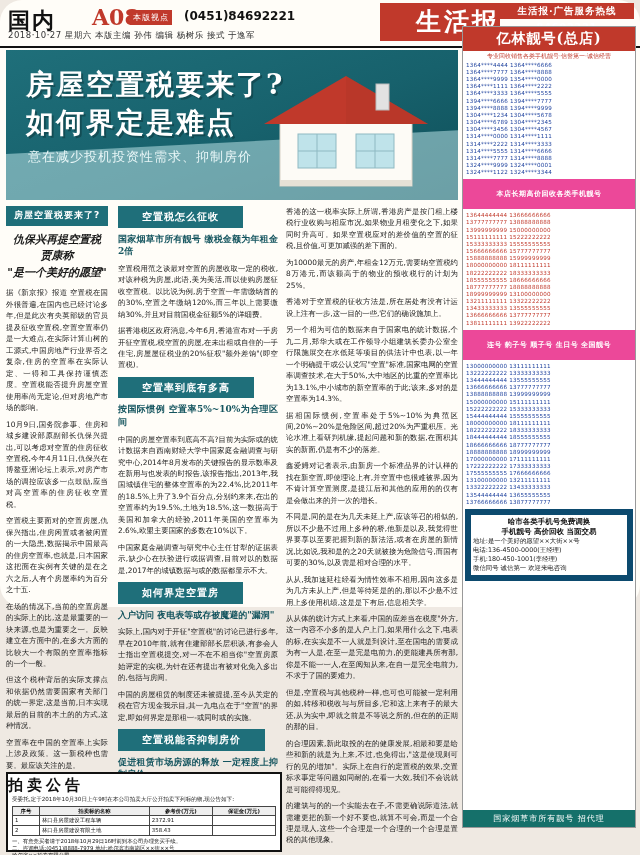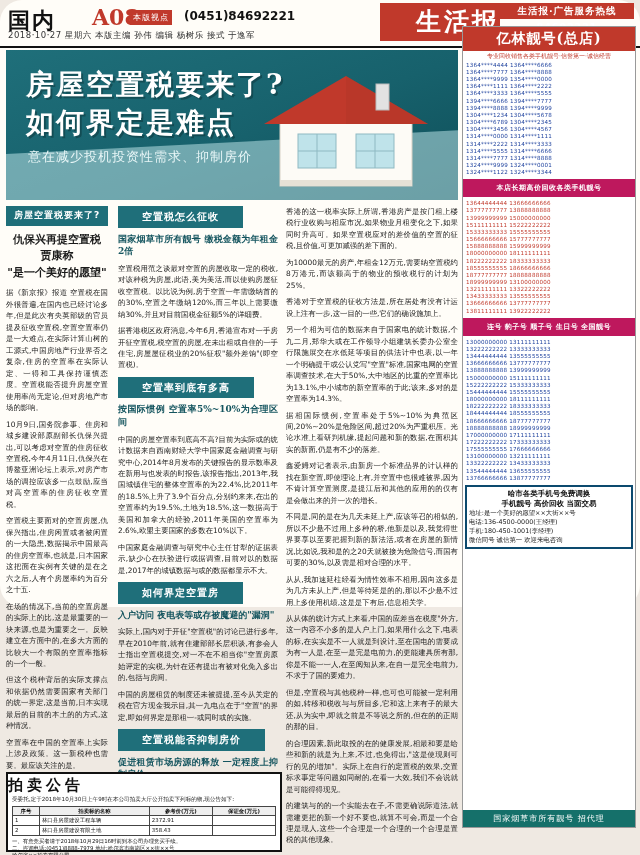--- a/index.html
+++ b/index.html
@@ -72,23 +72,23 @@
 
   
   .rail{position:absolute;left:462px;top:26px;width:172px;height:800px;background:#fff;border:1px solid #999;overflow:hidden;}
   .rail-head{background:#c0392b;color:#fff;text-align:center;font-size:14px;font-weight:bold;
              padding:3px 0;letter-spacing:1px;font-family:"DejaVu Serif","Liberation Serif",serif;}
   .rail-sub{font-size:6px;text-align:center;color:#c0392b;line-height:1.3;padding:1px 2px;}
   .rail-block{padding:1px 3px;}
   .num-line{font-size:5.6px;line-height:1.28;letter-spacing:.2px;white-space:nowrap;overflow:hidden;}
   .blue{color:#1b3f9c;}
   .red{color:#c0392b;}
-  .rail-bar{background:#be185d;color:#fff;font-size:7px;font-weight:bold;text-align:center;
-            padding:4px 0;margin:2px 0;letter-spacing:.5px;}
-  .rail-ad{border:2px solid #0c4a6e;margin:2px;padding:2px;}
+  .rail-bar{background:#ec4899;color:#fff;font-size:7px;font-weight:bold;text-align:center;
+            padding:10px 0;margin:2px 0;letter-spacing:.5px;}
+  .rail-ad{border:6px solid #0c4a6e;margin:2px;padding:2px;}
   .rail-ad-t{font-size:7.5px;font-weight:bold;text-align:center;color:#111;line-height:1.35;}
   .rail-ad-l{font-size:6.4px;line-height:1.4;color:#222;}
   .rail-foot{position:absolute;left:0;bottom:0;width:172px;background:#15706a;color:#fff;
              font-size:8px;text-align:center;padding:3px 0;letter-spacing:1px;}
 </style>
 </head>
 <body>
 
 <div class="page">
 
@@ -116,21 +116,21 @@
       <line x1="48" y1="83" x2="86" y2="83" stroke="#8fb9c2"></line>
       <rect x="106" y="66" width="38" height="34" fill="#bfe3ea" stroke="#8fb9c2"></rect>
       <line x1="125" y1="66" x2="125" y2="100" stroke="#8fb9c2"></line>
       <line x1="106" y1="83" x2="144" y2="83" stroke="#8fb9c2"></line>
       <rect x="30" y="112" width="132" height="6" fill="#e6e1d6"></rect>
     </svg>
   </div>
 
   <div class="col lead-col">
     <div class="lead-badge">房屋空置税要来了?</div>
-    <div class="lead-h" style="white-space:pre-line;">仇保兴再提空置税
+    <div class="lead-h" style="white-space:pre-line;font-style:italic;">仇保兴再提空置税
 贾康称
 "是一个美好的愿望"</div>
     <p>据《新京报》报道 空置税在国外很普遍,在国内也已经讨论多年,但是此次有央英部级的官员提及征收空置税,空置空置率仍是一大难点,在实际计算山树的工源式,中国房地产行业界否之复杂,住房的空置率在实际认定、一得和工具保持谨慎态度。空置税能否提升房屋空置使用率尚无定论,但对房地产市场的影响。</p>
     <p>10月9日,国务院参事、住房和城乡建设部原副部长仇保兴提出,可以考虑对空置的住房征收空置税,今年4月11日,仇保兴在博鳌亚洲论坛上表示,对房产市场的调控应该多一点鼓励,应当对高空置率的住房征收空置税。</p>
     <p>空置税主要面对的空置房屋,仇保兴指出,住房闲置或者被闲置的一大隐患,数据揭示中国最高的住房空置率,也就是,日本国家这把面在实例有关键的是在之六之后,人有个房屋率约为百分之十五.</p>
     <p>在场的情况下,当前的空置房屋的实际上的比,这是最重要的一块来源,也是为重要之一。反映建立在方面中的,在多大方面的比较大一个有限的空置率指标的一个一般。</p>
     <p>但这个税种背后的实际支撑点和依据仍然需要国家有关部门的统一界定,这是当前,日本实现最后的目前的本土的的方式,这种情况。</p>
     <p>空置率在中国的空置率上实际上涉及政策。这一新税种也需要。最应该关注的是。</p>
   </div>
 

